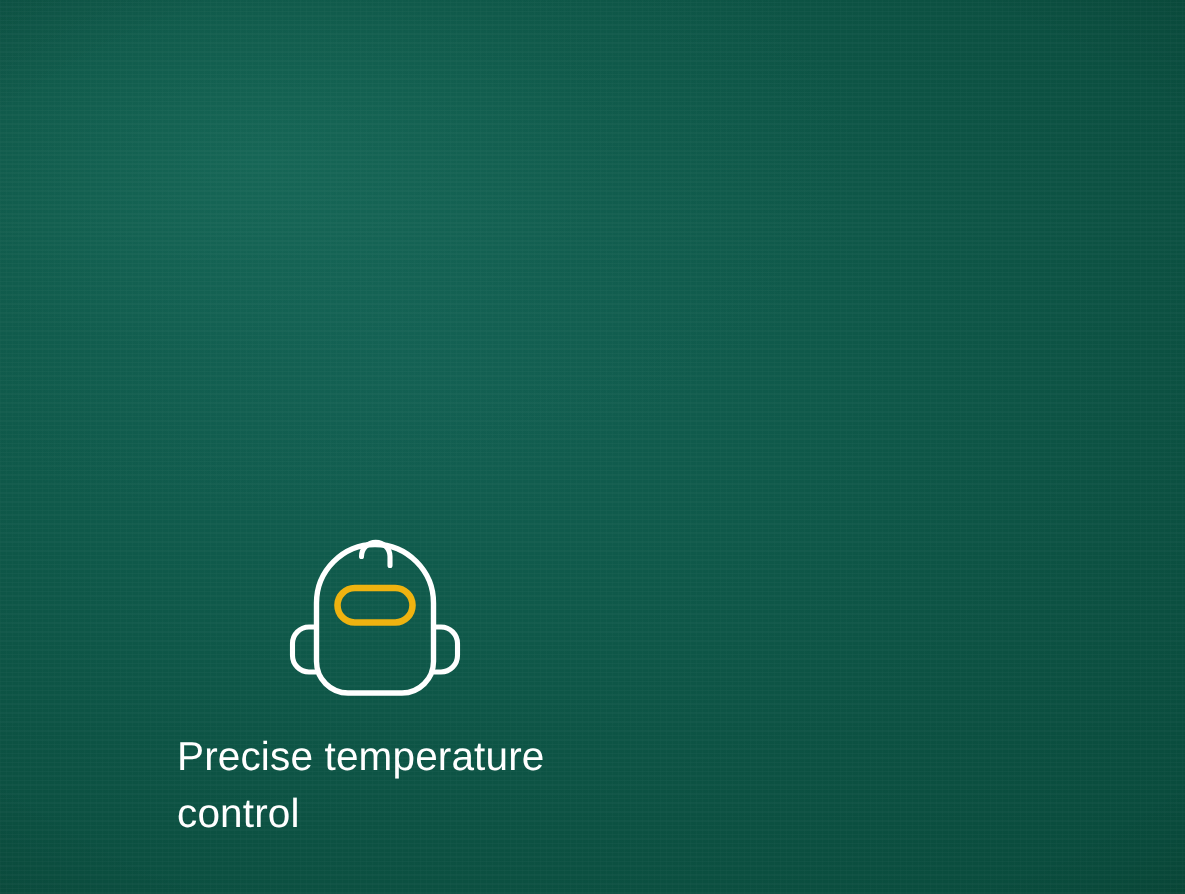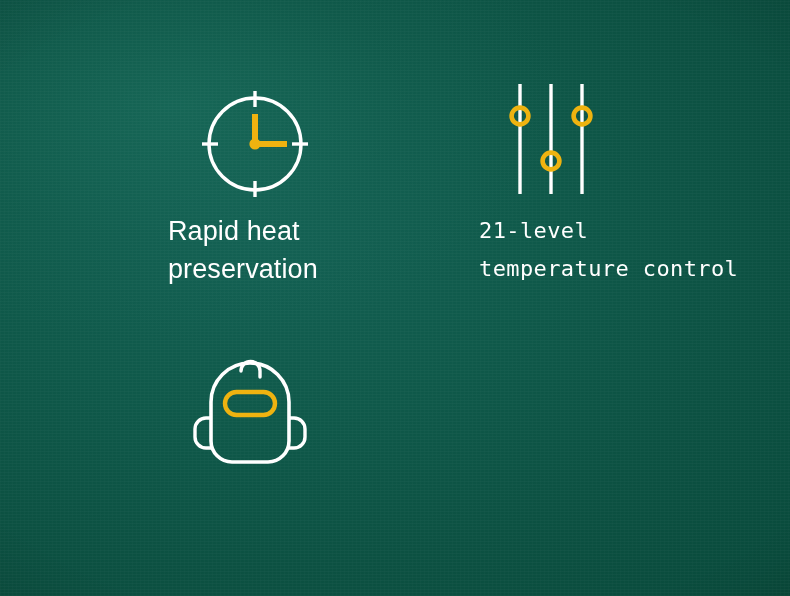--- a/index.html
+++ b/index.html
@@ -126,59 +126,31 @@
 
 <div id="feature-banner">
 
   <div class="bg-layer bg-base"></div>
   <div class="bg-layer bg-sheen"></div>
   <div class="bg-layer bg-vignette"></div>
   <div class="bg-layer bg-grain"></div>
 
   <div class="features-grid">
 
-    <div class="feature-card" id="card-rapid-heat">
 
-      <svg class="feature-icon" id="icon-clock" width="112" height="112" viewBox="0 0 112 112">
-        <circle cx="56" cy="56" r="46" fill="none" stroke="#ffffff" stroke-width="3.4"></circle>
-        <line x1="56" y1="3" x2="56" y2="19" stroke="#ffffff" stroke-width="3.4"></line>
-        <line x1="56" y1="93" x2="56" y2="109" stroke="#ffffff" stroke-width="3.4"></line>
-        <line x1="3" y1="56" x2="19" y2="56" stroke="#ffffff" stroke-width="3.4"></line>
-        <line x1="93" y1="56" x2="109" y2="56" stroke="#ffffff" stroke-width="3.4"></line>
-        <line x1="56" y1="56" x2="56" y2="26" stroke="#efb310" stroke-width="6" stroke-linecap="butt"></line>
-        <line x1="56" y1="56" x2="88" y2="56" stroke="#efb310" stroke-width="6" stroke-linecap="butt"></line>
-        <circle cx="56" cy="56" r="5.6" fill="#efb310"></circle>
-      </svg>
-
-      <div class="feature-caption caption-sans" id="caption-rapid-heat">Rapid heat
-preservation</div>
-    </div>
-
-    <div class="feature-card" id="card-21-level">
-
-      <svg class="feature-icon" id="icon-sliders" width="110" height="118" viewBox="0 0 110 118">
-        <line x1="18" y1="4" x2="18" y2="114" stroke="#ffffff" stroke-width="3.4"></line>
-        <line x1="49" y1="4" x2="49" y2="114" stroke="#ffffff" stroke-width="3.4"></line>
-        <line x1="80" y1="4" x2="80" y2="114" stroke="#ffffff" stroke-width="3.4"></line>
-        <circle cx="18" cy="36" r="8.4" fill="none" stroke="#efb310" stroke-width="4.6"></circle>
-        <circle cx="49" cy="81" r="8.4" fill="none" stroke="#efb310" stroke-width="4.6"></circle>
-        <circle cx="80" cy="36" r="8.4" fill="none" stroke="#efb310" stroke-width="4.6"></circle>
-      </svg>
-
-      <div class="feature-caption caption-mono" id="caption-21-level">21-level
-temperature control</div>
-    </div>
 
     <div class="feature-card" id="card-precise-temp">
 
       <svg class="feature-icon" id="icon-backpack" width="116" height="118" viewBox="0 0 116 118">
         <path d="M49 21 a9.5 9.5 0 0 1 19 0 v6" fill="none" stroke="#ffffff" stroke-width="3.4" stroke-linecap="round"></path>
         <path d="M19 52 a39 39 0 0 1 78 0 v39 a21 21 0 0 1 -21 21 h-36 a21 21 0 0 1 -21 -21 z" fill="none" stroke="#ffffff" stroke-width="3.6" stroke-linejoin="round"></path>
         <path d="M19 68 h-5 a11 11 0 0 0 -11 11 v8 a11 11 0 0 0 11 11 h5" fill="none" stroke="#ffffff" stroke-width="3.4" stroke-linejoin="round"></path>
         <path d="M97 68 h5 a11 11 0 0 1 11 11 v8 a11 11 0 0 1 -11 11 h-5" fill="none" stroke="#ffffff" stroke-width="3.4" stroke-linejoin="round"></path>
         <rect x="33" y="42" width="50" height="23" rx="11.5" ry="11.5" fill="none" stroke="#efb310" stroke-width="4.4"></rect>
       </svg>
 
+      <div class="feature-caption caption-sans" id="caption-precise-temp">Precise temperature
+control</div>
     </div>
 
 
   </div>
 </div>
 
 </body></html>

